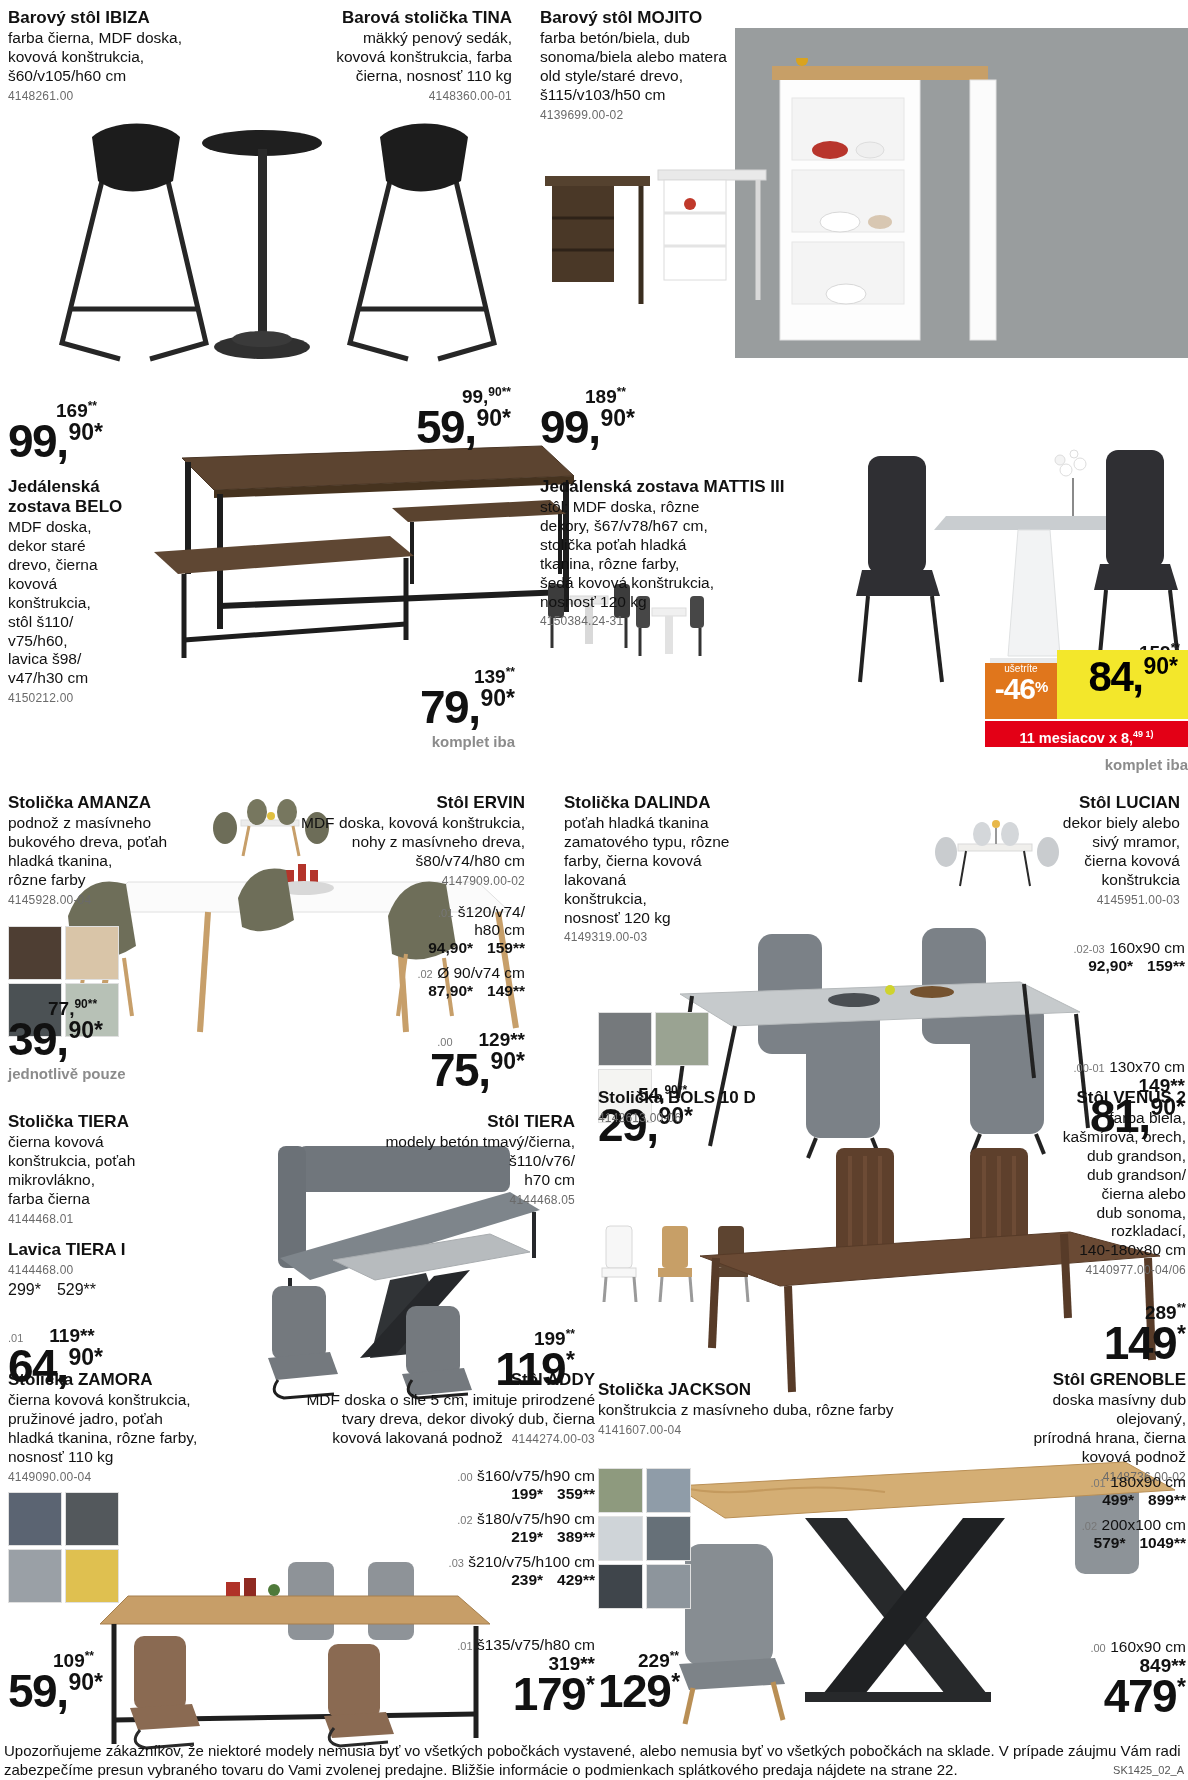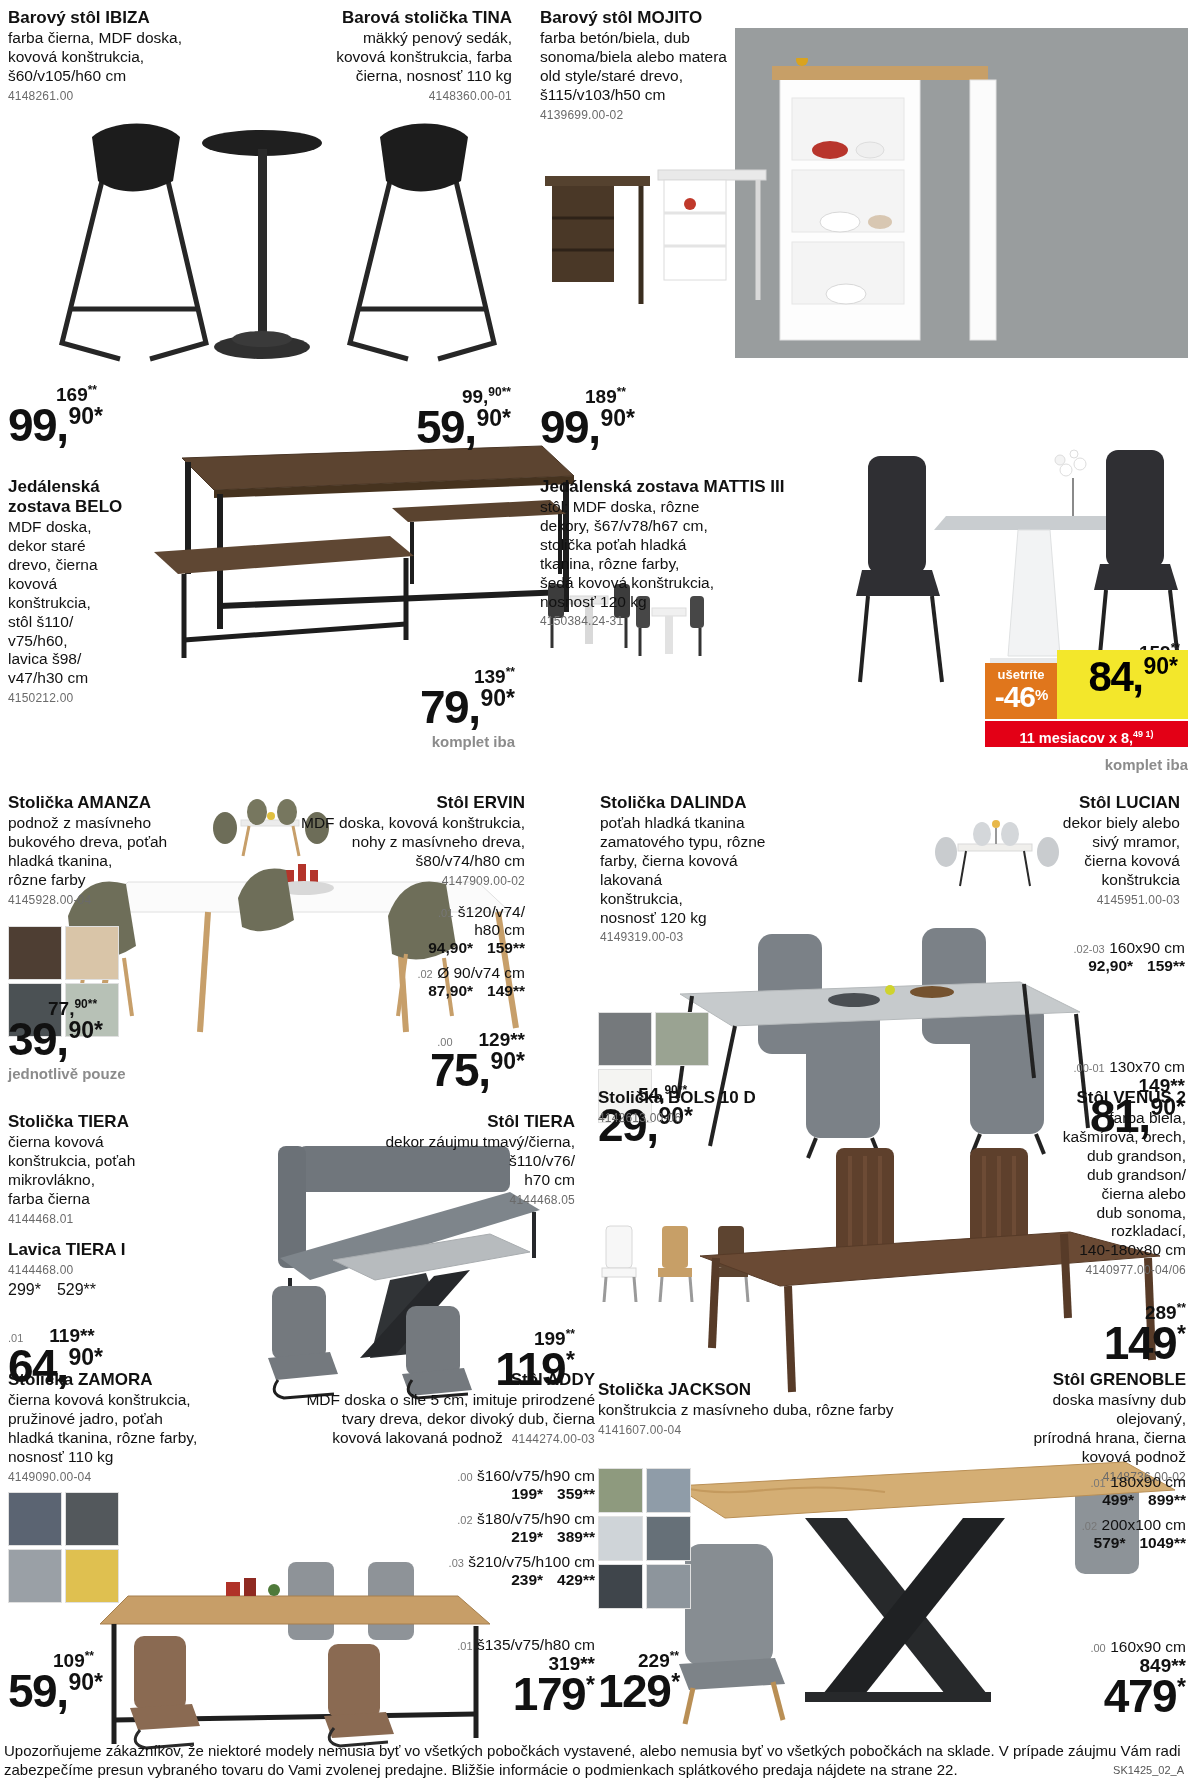--- a/index.html
+++ b/index.html
@@ -27,21 +27,21 @@
   .finline{display:flex;align-items:baseline;}
   .fin-r{justify-content:flex-end;}
   .swg{display:grid;gap:3px;}
   .sw{display:block;border:1px solid #e0e0e0;box-sizing:border-box;}
   .sw54{width:54px;height:54px;} .g54{grid-template-columns:54px 54px;}
   .sw45{width:45px;height:45px;} .g45{grid-template-columns:45px 45px;}
   .wall{position:absolute;z-index:0;background:#999d9e;}
   .board{background:#464b4f;color:#ece9df;text-align:center;font-size:13px;line-height:1.7;
          letter-spacing:2px;font-style:italic;font-family:"Liberation Serif",serif;z-index:1;}
   .badge-save{background:#e0761c;color:#fff;text-align:center;z-index:3;}
-  .save-lbl{font-size:13px;font-weight:700;padding-top:5px;line-height:1.1;}
+  .save-lbl{font-size:10px;font-weight:400;line-height:1.1;}
   .save-val{font-size:30px;font-weight:700;line-height:1;letter-spacing:-1px;}
   .save-pct{font-size:15px;vertical-align:7px;}
   .badge-price{background:#f3e72b;color:#000;z-index:3;padding:8px 10px 0 8px;box-sizing:border-box;}
   .badge-price .bigp{font-size:42px;}
   .badge-inst{background:#e30016;color:#fff;font-weight:700;font-size:14.5px;text-align:center;
               line-height:26px;z-index:3;}
   .badge-inst sup{font-size:9px;}
   .bench-title{font-weight:700;font-size:17px;}
   .bench-prices{font-weight:400;font-size:16px;margin-top:4px;}
   .bench-prices span+span{margin-left:16px;}
@@ -116,21 +116,21 @@
     <ellipse cx="290" cy="92" rx="18" ry="9" fill="#b8352c"></ellipse>
     <ellipse cx="330" cy="92" rx="14" ry="8" fill="#efefef" stroke="#ddd"></ellipse>
     <ellipse cx="300" cy="164" rx="20" ry="10" fill="#fff" stroke="#d8d8d8"></ellipse>
     <ellipse cx="340" cy="164" rx="12" ry="7" fill="#d8c7b2"></ellipse>
     <ellipse cx="306" cy="236" rx="20" ry="10" fill="#fff" stroke="#d8d8d8"></ellipse>
     <rect x="232" y="8" width="216" height="14" fill="#c79f67"></rect>
     <circle cx="262" cy="2" r="6" fill="#d9a31f"></circle>
     <rect x="430" y="22" width="26" height="260" fill="#fbfbfb" stroke="#e4e4e4"></rect>
   </svg>
 
-  <div class="abs" style="left:8px;top:384px;width:160px">
+  <div class="abs" style="left:8px;top:400px;width:160px">
     <div class="oldp ind48"><span>169</span><sup>**</sup></div>
     <div class="bigp"><span>99,</span><span class="bs">90*</span></div>
   </div>
   <div class="abs r" style="left:355px;top:386px;width:156px">
     <div class="oldp"><span>99,</span><sup>90**</sup></div>
     <div class="bigp"><span>59,</span><span class="bs">90*</span></div>
   </div>
   <div class="abs" style="left:540px;top:386px;width:160px">
     <div class="oldp ind45"><span>189</span><sup>**</sup></div>
     <div class="bigp"><span>99,</span><span class="bs">90*</span></div>
@@ -314,21 +314,21 @@
     <div><span class="vnew">87,90*</span><span class="vold">149**</span></div>
   </div>
   <div class="abs r" style="left:395px;top:1030px;width:130px">
     <div class="finline fin-r">
       <span class="vcode">.00</span>
       <span class="vold19">129**</span>
     </div>
     <div class="bigp"><span>75,</span><span class="bs">90*</span></div>
   </div>
 
-  <div class="abs" style="left:600px;top:793px;width:215px">
+  <div class="abs" style="left:564px;top:793px;width:215px">
     <div class="title">Stolička DALINDA</div>
     <div class="desc">poťah hladká tkanina
 zamatového typu, rôzne
 farby, čierna kovová
 lakovaná
 konštrukcia,
 nosnosť 120 kg</div>
     <div class="sku">4149319.00-03</div>
   </div>
   <div class="abs swg g54" style="left:598px;top:1012px">
@@ -433,21 +433,21 @@
       <polygon points="164,236 226,230 234,252 172,258"></polygon>
     </g>
     <g stroke="#1f1f1f" stroke-width="3" fill="none">
       <path d="M40,242 q-10,14 6,18 l50,-4"></path>
         <path d="M174,258 q-10,14 6,18 l50,-4" transform="translate(0,-16)"></path>
     </g>
   </svg>
 
   <div class="abs r" style="left:330px;top:1112px;width:245px">
     <div class="title">Stôl TIERA</div>
-    <div class="desc">dekor záujmu tmavý/čierna,
+    <div class="desc">modely betón tmavý/čierna,
 š110/v76/
 h70 cm</div>
     <div class="sku">4144468.05</div>
   </div>
   <div class="abs r" style="left:445px;top:1328px;width:130px">
     <div class="oldp"><span>199</span><sup>**</sup></div>
     <div class="bigp"><span>119</span><span class="bs">*</span></div>
   </div>
 
   <div class="abs" style="left:598px;top:1088px;width:185px">

